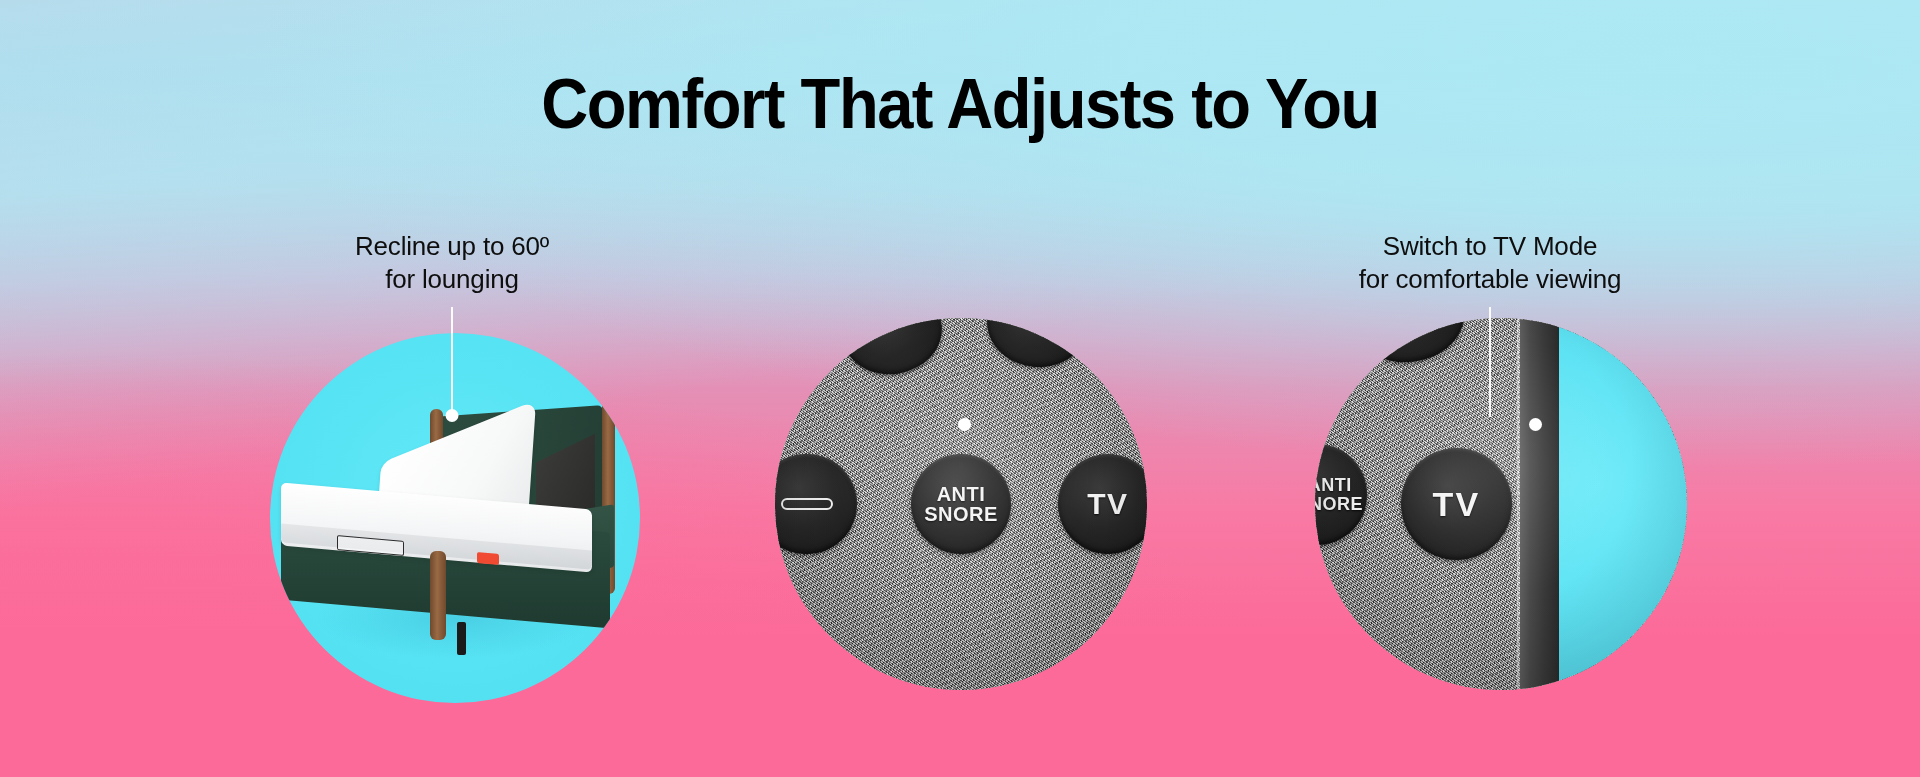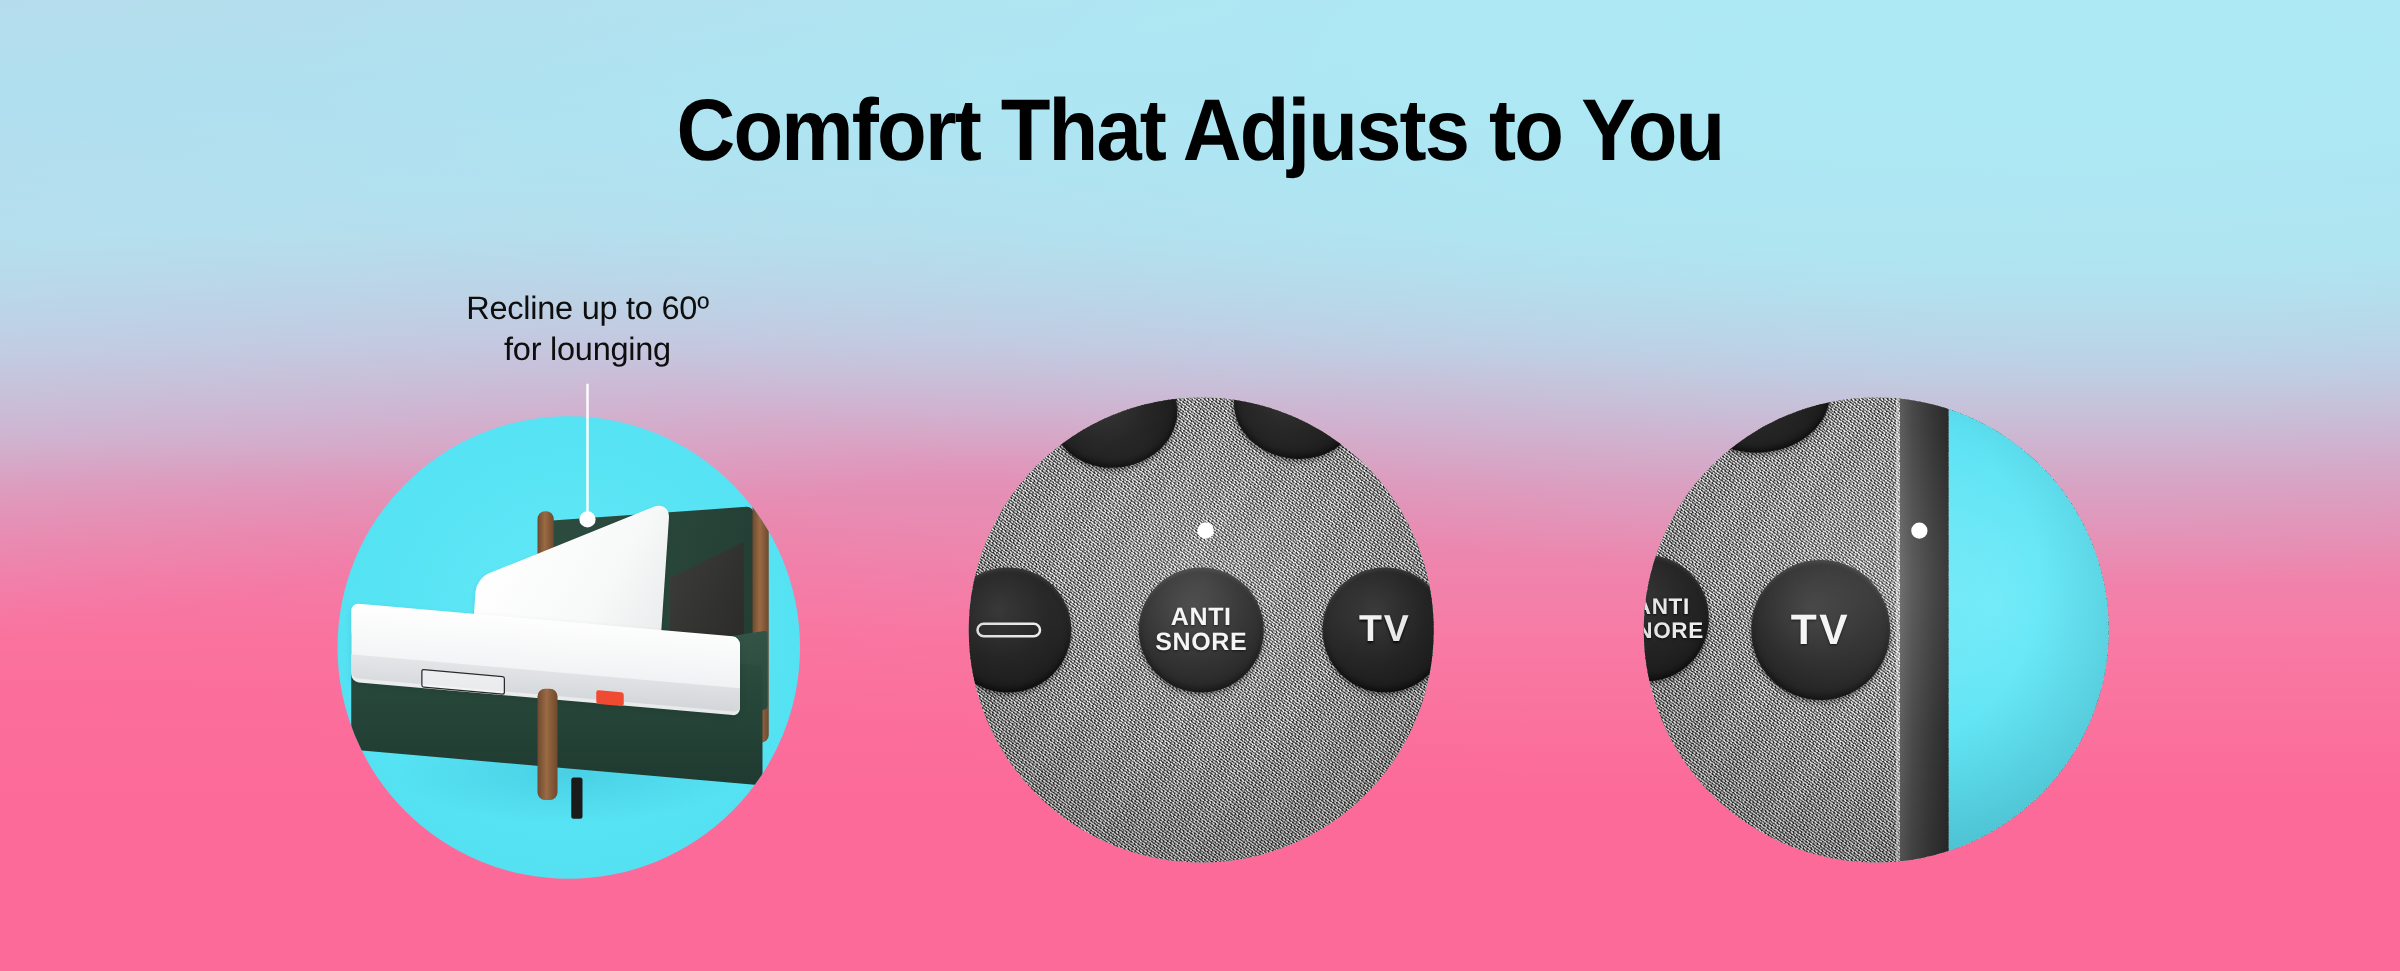--- a/index.html
+++ b/index.html
@@ -84,21 +84,21 @@
   }
 
   .panel {
     position: absolute;
     top: 230px;
     width: 520px;
     display: flex;
     flex-direction: column;
     align-items: center;
   }
-  .panel-1 { left: 210px; }
+  .panel-1 { left: 192px; }
   .panel-2 { left: 700px; }
   .panel-3 { left: 1230px; }
 
   .caption {
     font-family: "Liberation Sans", sans-serif;
     font-size: 26px;
     font-weight: 500;
     color: #0e0e0e;
     text-align: center;
     line-height: 1.28;
@@ -471,14 +471,21 @@
   <div class="panel panel-1">
     <div class="caption">Recline up to 60º
 for lounging</div>
     <div class="connector">
       <div class="line"></div>
       <div class="dot"></div>
     </div>
   </div>
 
 
+  <div class="panel panel-3">
+    <div class="caption">Switch to TV Mode
+for comfortable viewing</div>
+    <div class="connector">
+      <div class="line"></div>
+    </div>
+  </div>
 
 </div>
 
 </body></html>

